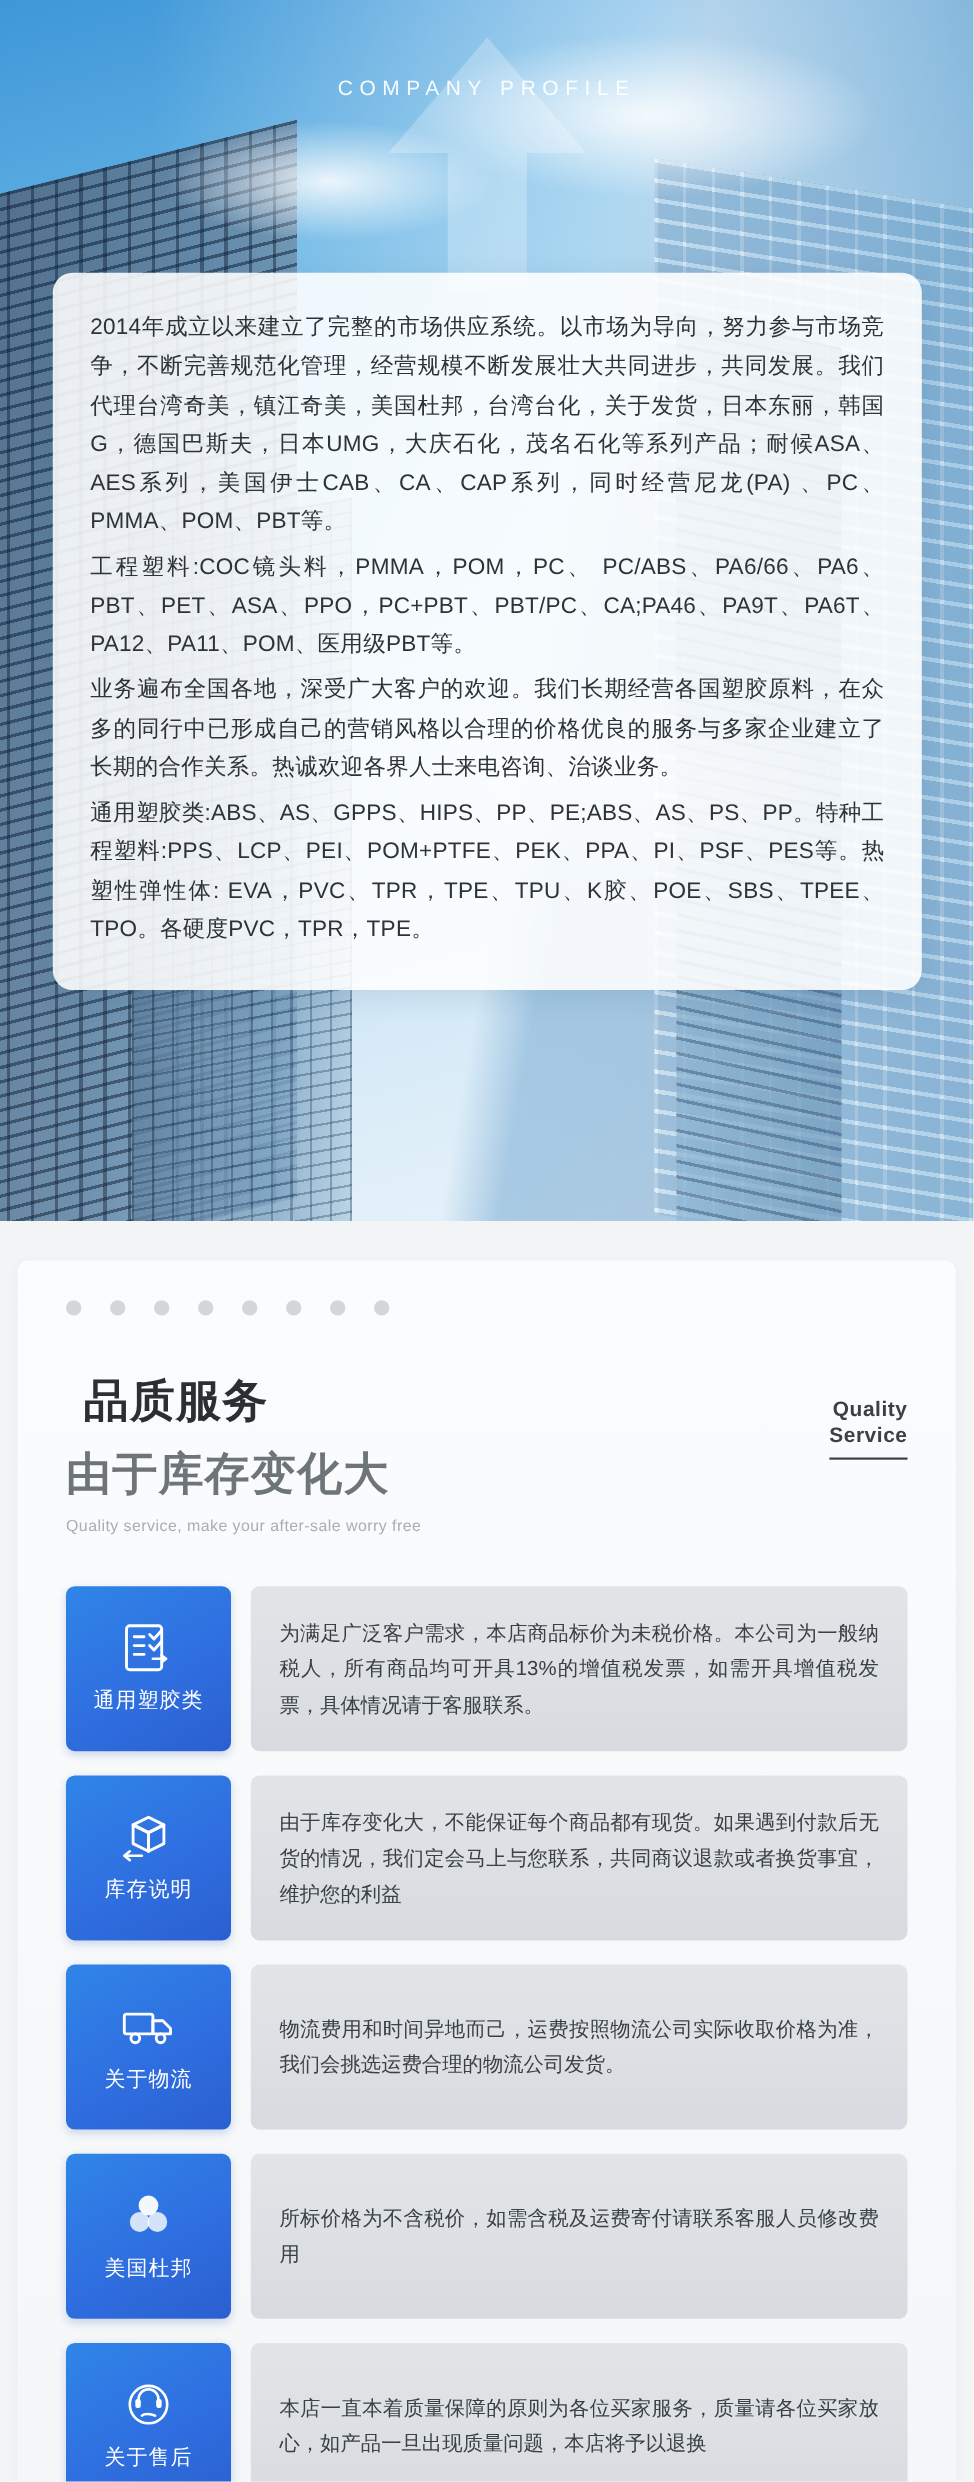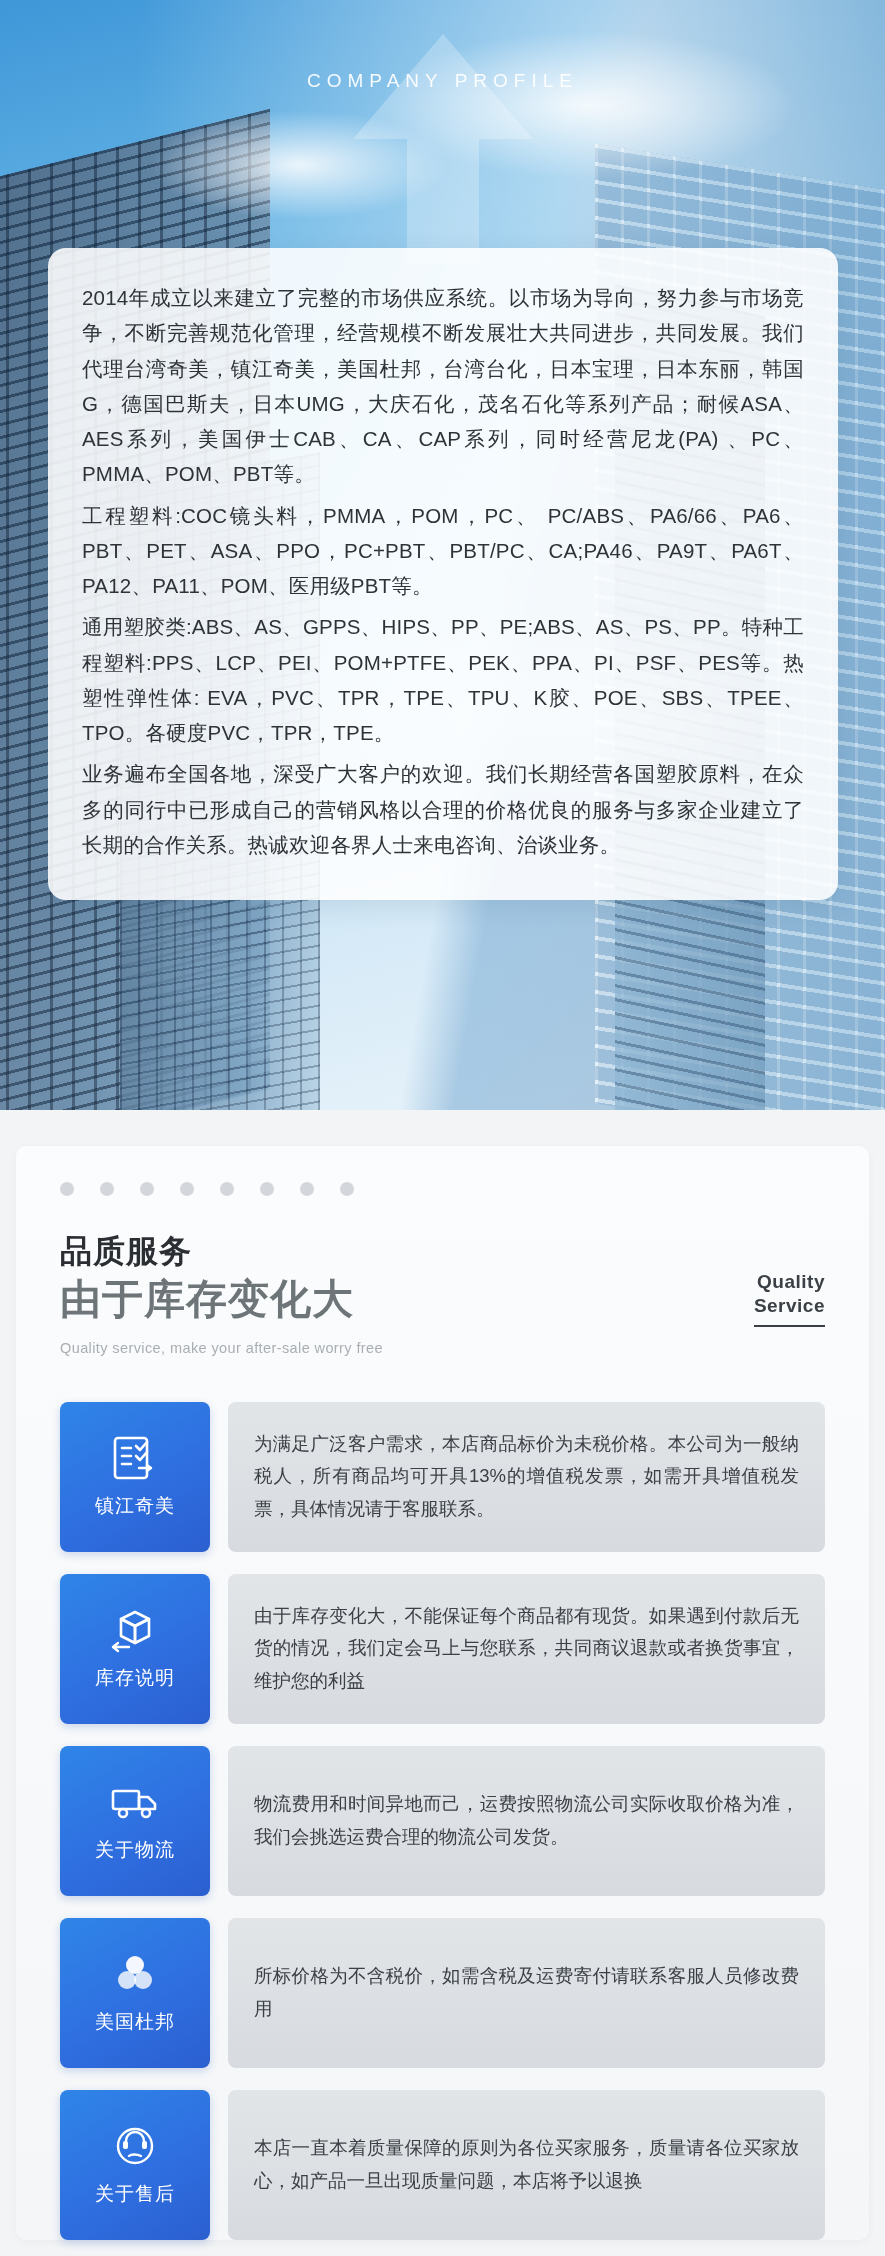--- a/index.html
+++ b/index.html
@@ -161,26 +161,26 @@
   .dot {
     width: 14px; height: 14px;
     border-radius: 50%;
     background: #d3d7db;
   }
   .headings {
     position: relative;
     padding: 36px 44px 0;
   }
   .h-main {
-    font-size: 32px;
+    font-size: 41px;
     font-weight: bold;
     color: #2b2f33;
     letter-spacing: 1px;
     line-height: 1.22;
-    margin: 0;
+    margin: 16px;
   }
   .h-sub {
     font-size: 41px;
     font-weight: bold;
     color: #6e7579;
     letter-spacing: 1px;
     line-height: 1.28;
     margin: 2px 0 0;
   }
   .h-en {
@@ -267,24 +267,24 @@
 
   <svg class="arrow-mark" viewBox="0 0 180 230">
     <polygon points="90,0 180,105 126,105 126,230 54,230 54,105 0,105" fill="#ffffff" opacity="0.75"></polygon>
   </svg>
 
   <div class="hero-title-wrap">
     <div class="hero-subtitle">COMPANY PROFILE</div>
   </div>
 
   <div class="profile-card">
-    <p>2014年成立以来建立了完整的市场供应系统。以市场为导向，努力参与市场竞争，不断完善规范化管理，经营规模不断发展壮大共同进步，共同发展。我们代理台湾奇美，镇江奇美，美国杜邦，台湾台化，日本宝理，日本东丽，韩国G，德国巴斯夫，日本UMG，大庆石化，茂名石化等系列产品；耐候ASA、AES系列，美国伊士CAB、CA、CAP系列，同时经营尼龙(PA) 、PC、PMMA、POM、PBT等。</p>
+    <p>2014年成立以来建立了完整的市场供应系统。以市场为导向，努力参与市场竞争，不断完善规范化管理，经营规模不断发展壮大共同进步，共同发展。我们代理台湾奇美，镇江奇美，美国杜邦，台湾台化，关于发货，日本东丽，韩国G，德国巴斯夫，日本UMG，大庆石化，茂名石化等系列产品；耐候ASA、AES系列，美国伊士CAB、CA、CAP系列，同时经营尼龙(PA) 、PC、PMMA、POM、PBT等。</p>
     <p class="gap">工程塑料:COC镜头料，PMMA，POM，PC、 PC/ABS、PA6/66、PA6、PBT、PET、ASA、PPO，PC+PBT、PBT/PC、CA;PA46、PA9T、PA6T、PA12、PA11、POM、医用级PBT等。</p>
+    <p class="gap">业务遍布全国各地，深受广大客户的欢迎。我们长期经营各国塑胶原料，在众多的同行中已形成自己的营销风格以合理的价格优良的服务与多家企业建立了长期的合作关系。热诚欢迎各界人士来电咨询、治谈业务。</p>
     <p class="gap">通用塑胶类:ABS、AS、GPPS、HIPS、PP、PE;ABS、AS、PS、PP。特种工程塑料:PPS、LCP、PEI、POM+PTFE、PEK、PPA、PI、PSF、PES等。热塑性弹性体: EVA，PVC、TPR，TPE、TPU、K胶、POE、SBS、TPEE、TPO。各硬度PVC，TPR，TPE。</p>
-    <p class="gap">业务遍布全国各地，深受广大客户的欢迎。我们长期经营各国塑胶原料，在众多的同行中已形成自己的营销风格以合理的价格优良的服务与多家企业建立了长期的合作关系。热诚欢迎各界人士来电咨询、治谈业务。</p>
   </div>
 </section>
 
 <section class="service-section">
   <div class="service-card">
 
     <div class="dot-row">
       <span class="dot"></span>
       <span class="dot"></span>
       <span class="dot"></span>
@@ -311,21 +311,21 @@
 
       <div class="qa-row">
         <div class="qa-badge">
           <svg class="ico" viewBox="0 0 52 46">
             <rect x="6" y="3" width="32" height="40" rx="3" fill="none" stroke="#fff" stroke-width="2.6"></rect>
             <path d="M13 13h9M13 21h9M13 29h9" stroke="#fff" stroke-width="2.6" stroke-linecap="round"></path>
             <path d="M27 11l4 4 7-8" stroke="#fff" stroke-width="2.6" fill="none" stroke-linecap="round" stroke-linejoin="round"></path>
             <path d="M27 21l4 4 7-8" stroke="#fff" stroke-width="2.6" fill="none" stroke-linecap="round" stroke-linejoin="round"></path>
             <path d="M30 33l12 0M42 33l-4-3M42 33l-4 3" stroke="#fff" stroke-width="2.4" fill="none" stroke-linecap="round"></path>
           </svg>
-          <span class="lbl">镇江奇美</span>
+          <span class="lbl">通用塑胶类</span>
         </div>
         <div class="qa-text">
           <p>为满足广泛客户需求，本店商品标价为未税价格。本公司为一般纳税人，所有商品均可开具13%的增值税发票，如需开具增值税发票，具体情况请于客服联系。</p>
         </div>
       </div>
 
       <div class="qa-row">
         <div class="qa-badge">
           <svg class="ico" viewBox="0 0 52 46">
             <path d="M12 12l14-7 14 7-14 7z" fill="none" stroke="#fff" stroke-width="2.6" stroke-linejoin="round"></path>

